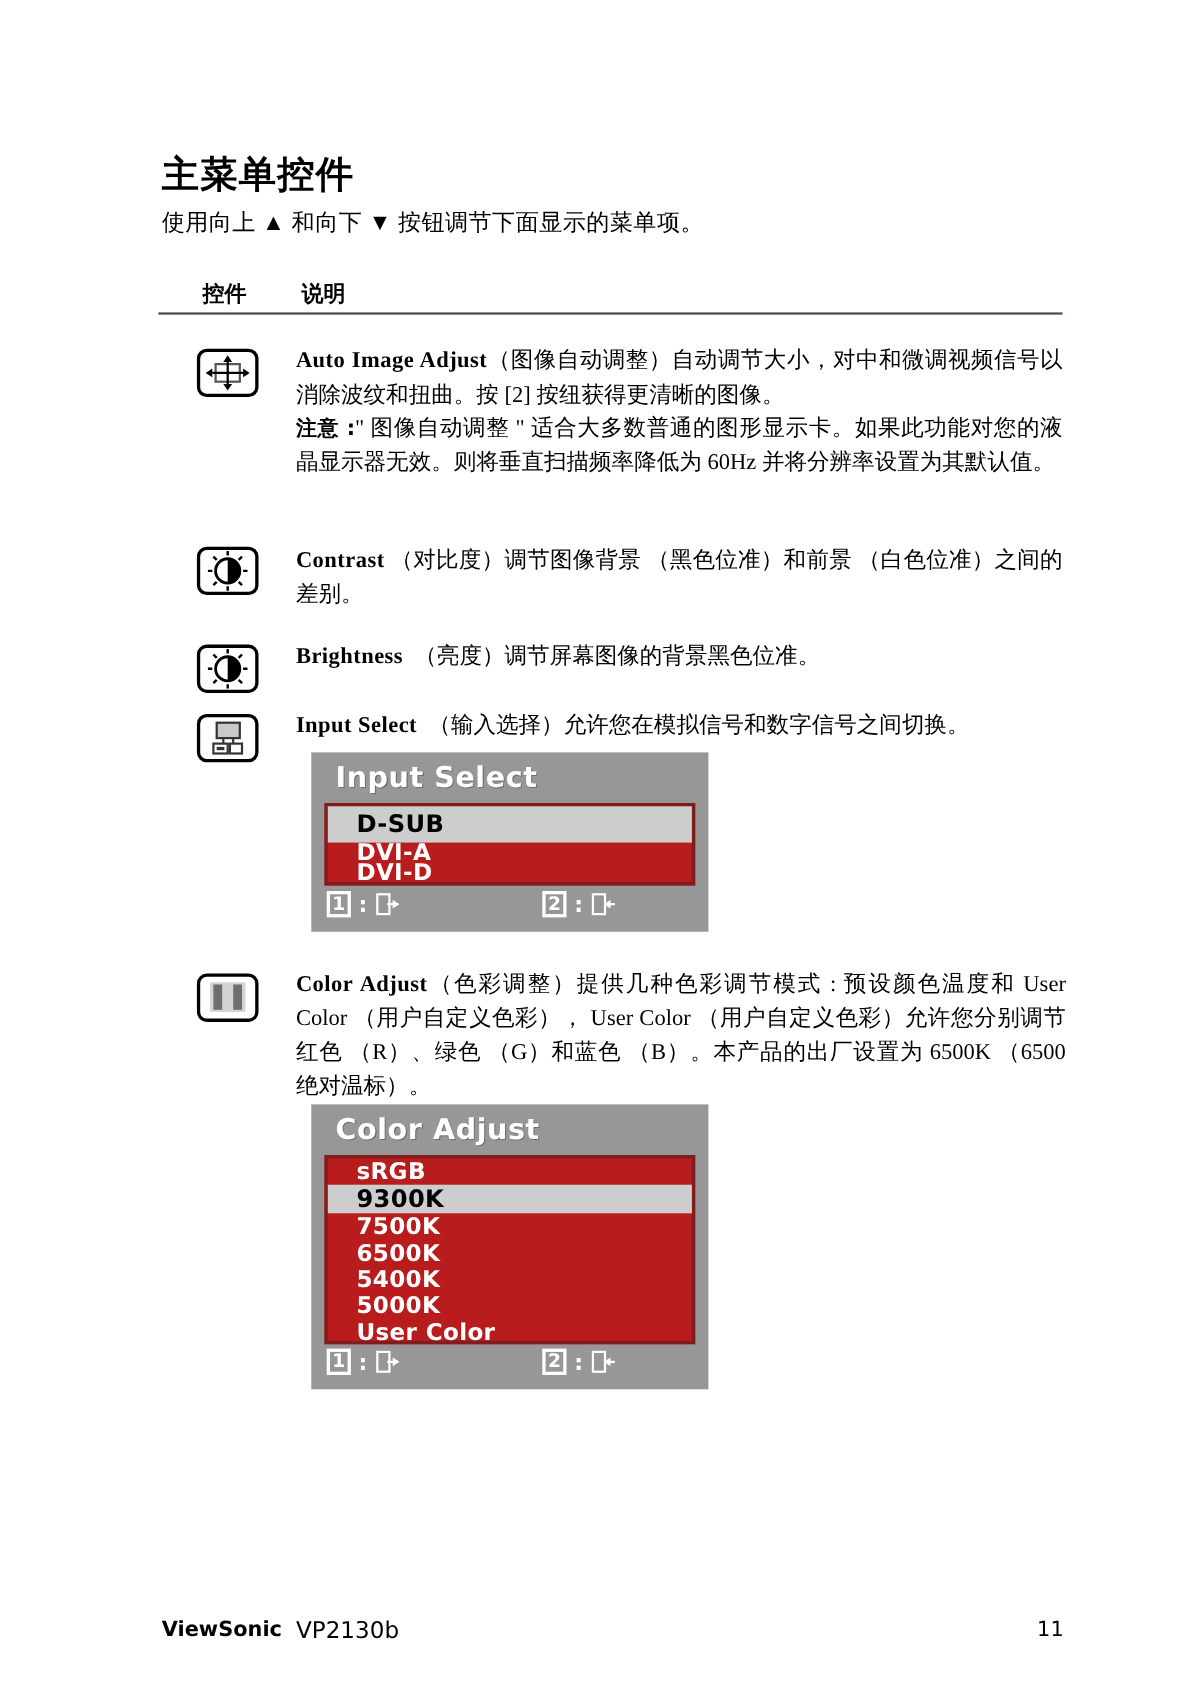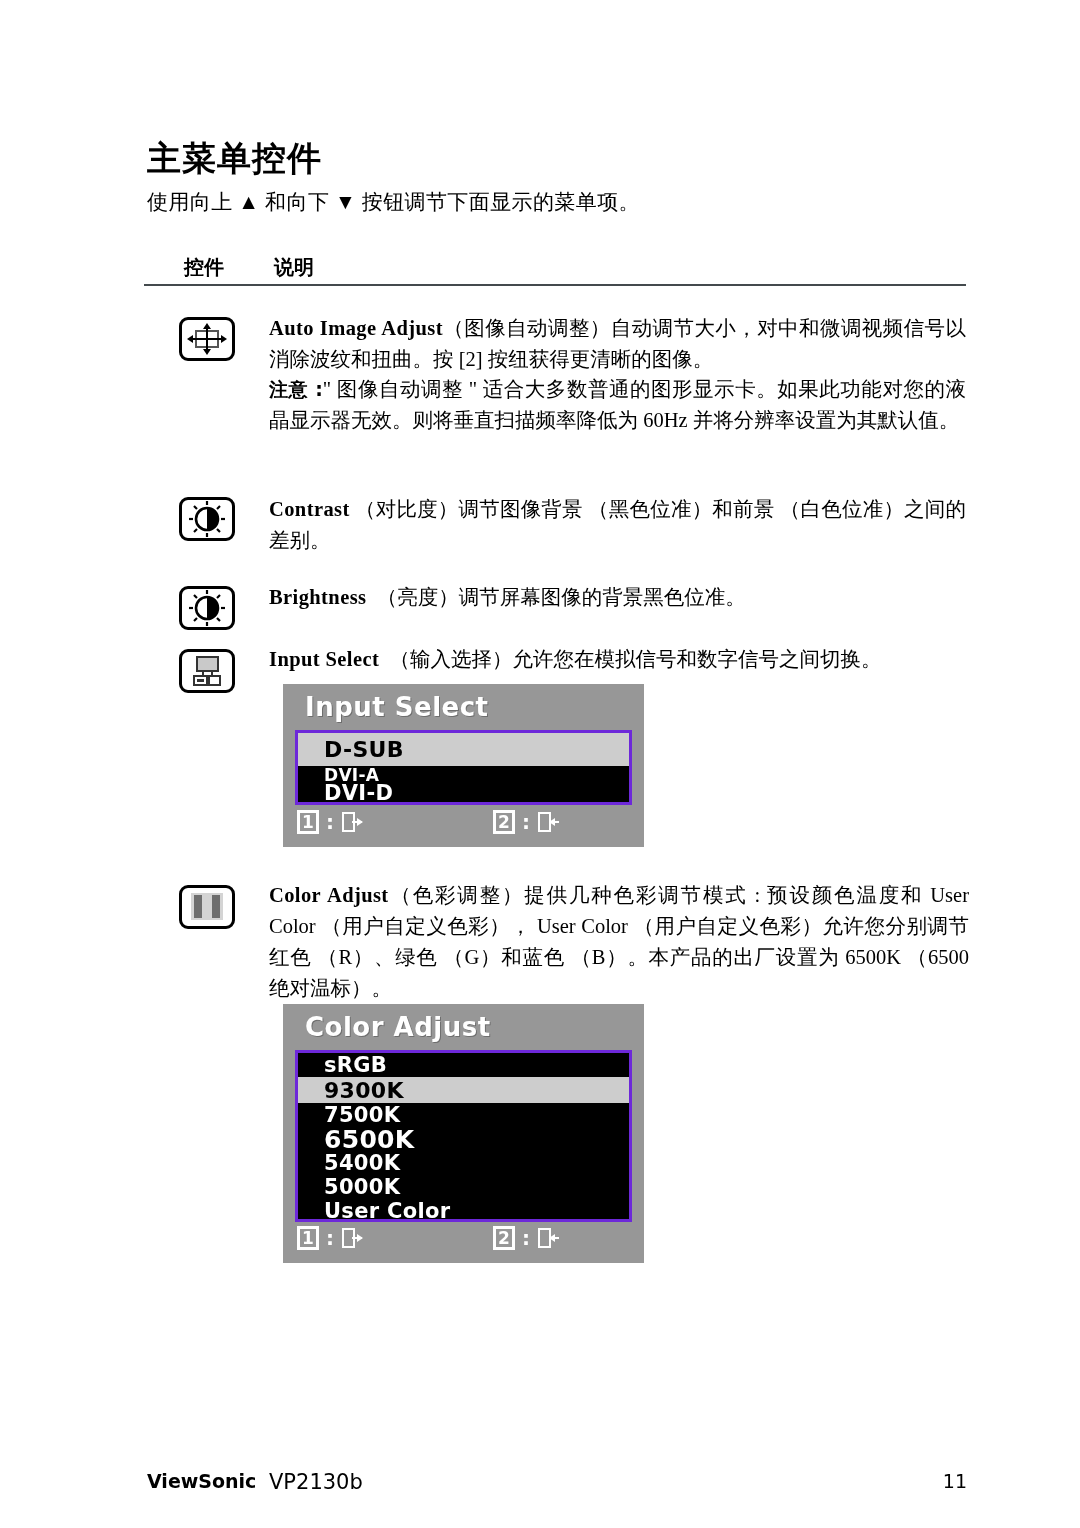--- a/index.html
+++ b/index.html
@@ -107,22 +107,22 @@
     font-weight: bold;
     font-size: 26px;
     color: #ffffff;
     letter-spacing: 0.5px;
     text-shadow: 1px 1px 0 #6e6e6e;
   }
   .osd-list {
     position: absolute;
     left: 12px;
     box-sizing: border-box;
-    border: 3px solid #6d28d9;
-    background: #000000;
+    border: 3px solid #7f1d1d;
+    background: #b91c1c;
   }
   .osd-item {
     font-family: "DejaVu Sans", "Liberation Sans", sans-serif;
     font-weight: bold;
     font-size: 22px;
     color: #ffffff;
     padding-left: 26px;
     display: flex;
     align-items: center;
     letter-spacing: 0.3px;
@@ -263,21 +263,21 @@
     </svg>
   </div>
   <div class="desc" style="left:253px; top:628px; width:697px;">
     <span class="term-en">Input Select</span>&nbsp;&nbsp;<span>（输入选择）允许您在模拟信号和数字信号之间切换。</span>
   </div>
 
   <div class="osd" style="left:267px; top:668px; width:361px; height:163px;">
     <div class="osd-title" style="top:8px;">Input Select</div>
     <div class="osd-list" style="left:12px; top:46px; width:337px; height:75px;">
       <div class="osd-item selected" style="height:33px;">D-SUB</div>
-      <div class="osd-item" style="height:18px; font-size:17px;">DVI-A</div>
+      <div class="osd-item" style="height:18px; font-size:21px;">DVI-A</div>
       <div class="osd-item" style="height:18px; font-size:21px;">DVI-D</div>
     </div>
     <div class="osd-foot" style="top:126px;">
       <span class="key-num">1</span>
       <span class="key-colon">:</span>
       <svg width="24" height="24" viewBox="0 0 24 24">
         <rect x="2" y="3" width="11" height="18" fill="none" stroke="#fff" stroke-width="2"></rect>
         <line x1="11" y1="12" x2="21" y2="12" stroke="#fff" stroke-width="2"></line>
         <polygon points="22,12 16,8 16,16" fill="#fff"></polygon>
       </svg>
@@ -302,21 +302,21 @@
   <div class="desc" style="left:253px; top:864px; width:700px;">
     <span class="term-en">Color Adjust</span><span>（色彩调整）提供几种色彩调节模式 : 预设颜色温度和 User Color （用户自定义色彩）， User Color （用户自定义色彩）允许您分别调节红色 （R）、绿色 （G）和蓝色 （B）。本产品的出厂设置为 6500K （6500 绝对温标）。</span>
   </div>
 
   <div class="osd" style="left:267px; top:988px; width:361px; height:259px;">
     <div class="osd-title" style="top:8px;">Color Adjust</div>
     <div class="osd-list" style="left:12px; top:46px; width:337px; height:172px;">
       <div class="osd-item" style="height:24px; font-size:21px;">sRGB</div>
       <div class="osd-item selected" style="height:26px;">9300K</div>
       <div class="osd-item" style="height:24px; font-size:21px;">7500K</div>
-      <div class="osd-item" style="height:24px; font-size:25px;">6500K</div>
+      <div class="osd-item" style="height:24px; font-size:21px;">6500K</div>
       <div class="osd-item" style="height:24px; font-size:21px;">5400K</div>
       <div class="osd-item" style="height:24px; font-size:21px;">5000K</div>
       <div class="osd-item" style="height:24px; font-size:21px;">User Color</div>
     </div>
     <div class="osd-foot" style="top:222px;">
       <span class="key-num">1</span>
       <span class="key-colon">:</span>
       <svg width="24" height="24" viewBox="0 0 24 24">
         <rect x="2" y="3" width="11" height="18" fill="none" stroke="#fff" stroke-width="2"></rect>
         <line x1="11" y1="12" x2="21" y2="12" stroke="#fff" stroke-width="2"></line>

